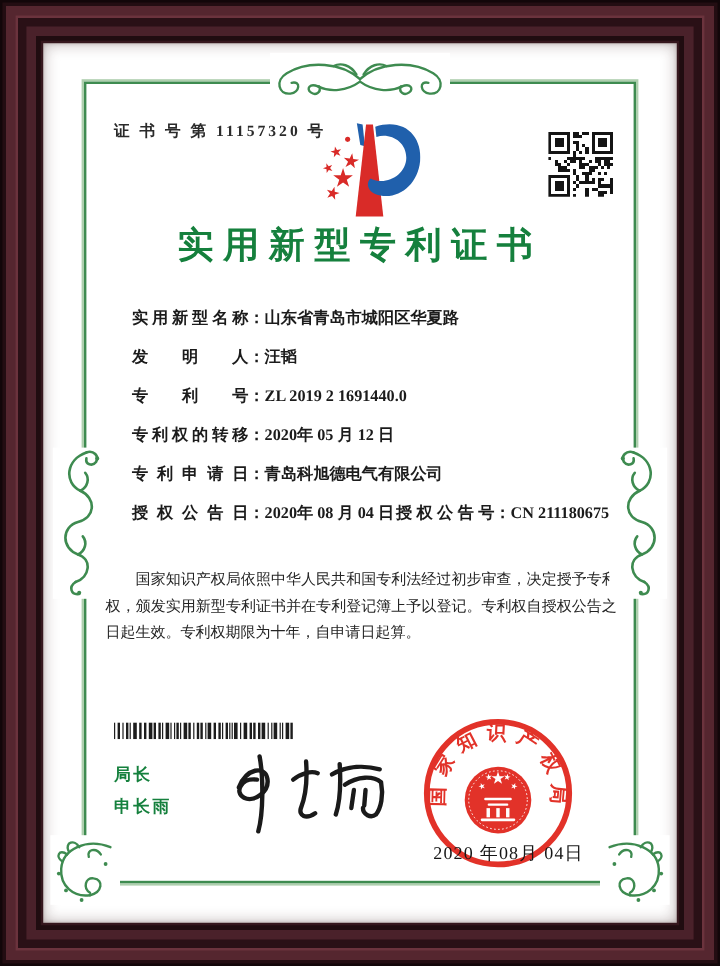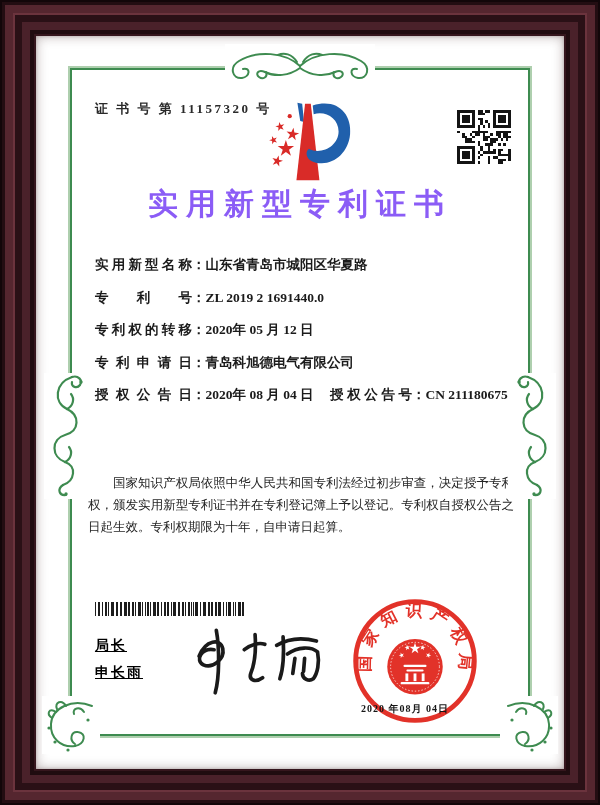--- a/index.html
+++ b/index.html
@@ -35,39 +35,39 @@
   .orn svg{display:block;}
   .orn-top{left:189px;top:8px;width:150px;height:44px;}
   .orn-left{left:8px;top:337px;width:48px;height:126px;}
   .orn-right{left:472px;top:337px;width:48px;height:126px;}
   .orn-bl{left:6px;top:660px;width:58px;height:58px;}
   .orn-br{left:464px;top:660px;width:58px;height:58px;}
 
   .certno{position:absolute;left:59px;top:64px;font-size:13px;letter-spacing:2.5px;font-weight:600;color:#2a2a2a;}
   .qr{position:absolute;left:421px;top:74px;width:54px;height:54px;}
   .logo{position:absolute;left:224px;top:60px;width:92px;height:92px;}
-  .title{position:absolute;left:0;right:0;top:148px;text-align:center;font-size:30px;font-weight:600;letter-spacing:8px;color:#8b5cf6;}
+  .title{position:absolute;left:0;right:0;top:148px;text-align:center;font-size:30px;font-weight:600;letter-spacing:8px;color:#15803d;}
 
   .fields{position:absolute;left:59px;top:219px;right:18px;font-size:13.5px;font-weight:600;}
   .frow{height:20px;line-height:20px;margin-bottom:12.5px;white-space:nowrap;position:relative;}
-  .lbl{display:inline-block;width:97px;text-align:justify;text-align-last:justify;vertical-align:top;}
+  .lbl{display:inline-block;width:97px;text-align:justify;text-align-last:justify;vertical-align:top;margin-left:15px;}
   .colon{display:inline-block;vertical-align:top;}
   .val{display:inline-block;vertical-align:top;}
   .grp2{position:absolute;left:235px;top:0;}
   .lbl2{display:inline-block;width:82px;text-align:justify;text-align-last:justify;vertical-align:top;}
 
   .paras{position:absolute;left:52px;right:50px;top:436px;font-size:12.5px;line-height:22px;color:#242424;font-weight:500;text-align:justify;}
   .paras p{margin:0;text-indent:2em;}
 
   .barcode{position:absolute;left:59px;top:566px;width:152px;height:14px;}
-  .officer{position:absolute;left:59px;top:601px;font-family:"Liberation Sans","DejaVu Sans",sans-serif;font-weight:700;font-size:14px;letter-spacing:2px;color:#000000;text-decoration:underline;}
+  .officer{position:absolute;left:59px;top:601px;font-family:"Liberation Sans","DejaVu Sans",sans-serif;font-weight:700;font-size:14px;letter-spacing:2px;color:#15803d;}
   .officer div{margin-bottom:9px;}
   .signature{position:absolute;left:148px;top:583px;width:140px;height:84px;}
   .seal{position:absolute;left:312px;top:558px;width:134px;height:134px;z-index:2;}
-  .sealdate{position:absolute;left:325px;top:666px;width:150px;font-size:10px;font-weight:700;letter-spacing:1px;color:#161616;z-index:4;}
+  .sealdate{position:absolute;left:325px;top:666px;width:150px;font-size:15px;font-weight:400;letter-spacing:1px;color:#161616;z-index:4;}
 </style>
 </head>
 <body>
 
 <div class="page">
   <div class="paper">
 
     <svg width="0" height="0" style="position:absolute">
       <defs>
         <path id="star" d="M0,-1 L0.2245,-0.309 L0.951,-0.309 L0.363,0.118 L0.588,0.809 L0,0.382 L-0.588,0.809 L-0.363,0.118 L-0.951,-0.309 L-0.2245,-0.309 Z"></path>
@@ -268,20 +268,23 @@
       </g>
     </svg>
 
     <div class="title">实用新型专利证书</div>
 
     <div class="fields">
       <div class="frow">
         <span class="lbl">实用新型名称</span><span class="colon">：</span><span class="val">山东省青岛市城阳区华夏路</span>
       </div>
       <div class="frow">
+        <span class="lbl">发明人</span><span class="colon">：</span><span class="val">汪韬</span>
+      </div>
+      <div class="frow">
         <span class="lbl">专利号</span><span class="colon">：</span><span class="val">ZL 2019 2 1691440.0</span>
       </div>
       <div class="frow">
         <span class="lbl">专利权的转移</span><span class="colon">：</span><span class="val">2020年 05 月 12 日</span>
       </div>
       <div class="frow">
         <span class="lbl">专利申请日</span><span class="colon">：</span><span class="val">青岛科旭德电气有限公司</span>
       </div>
       <div class="frow">
         <span class="lbl">授权公告日</span><span class="colon">：</span><span class="val">2020年 08 月 04 日</span>

